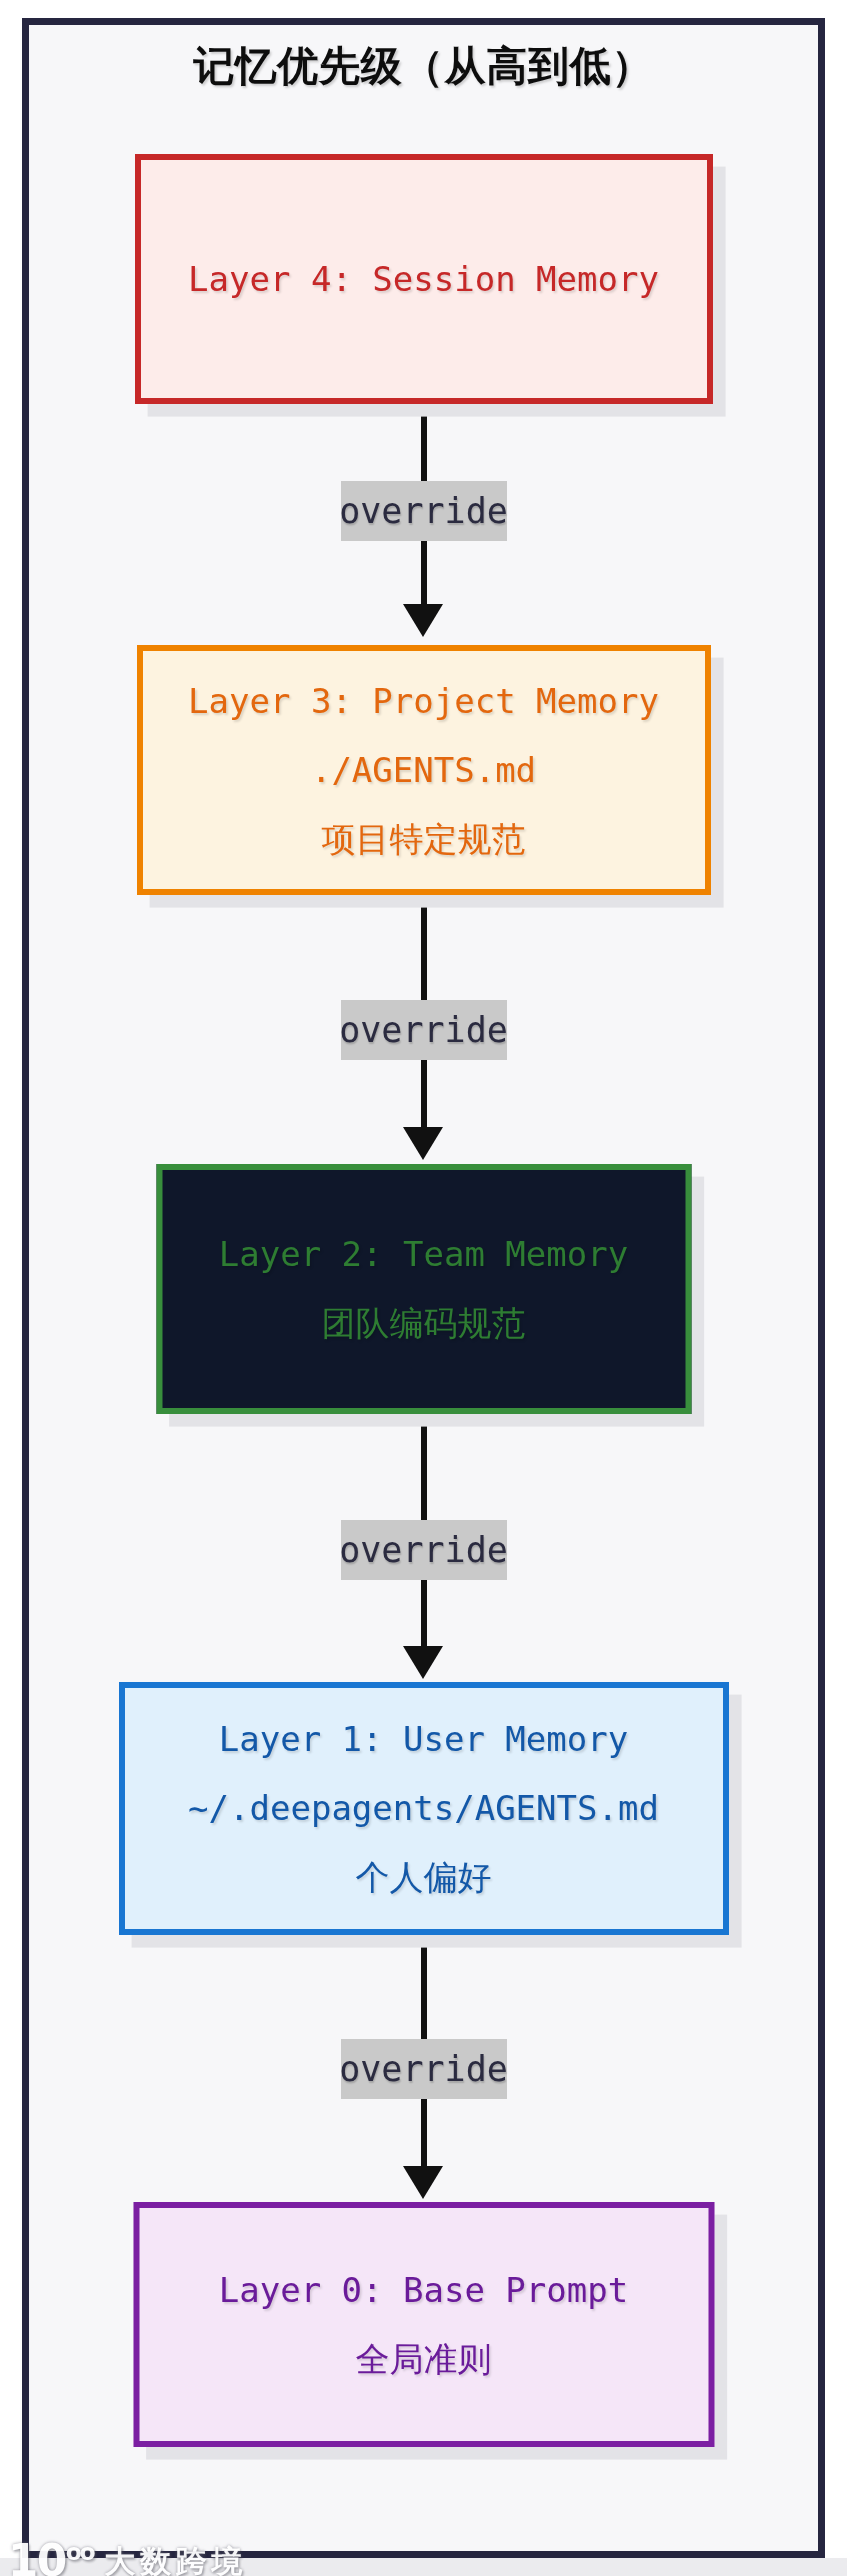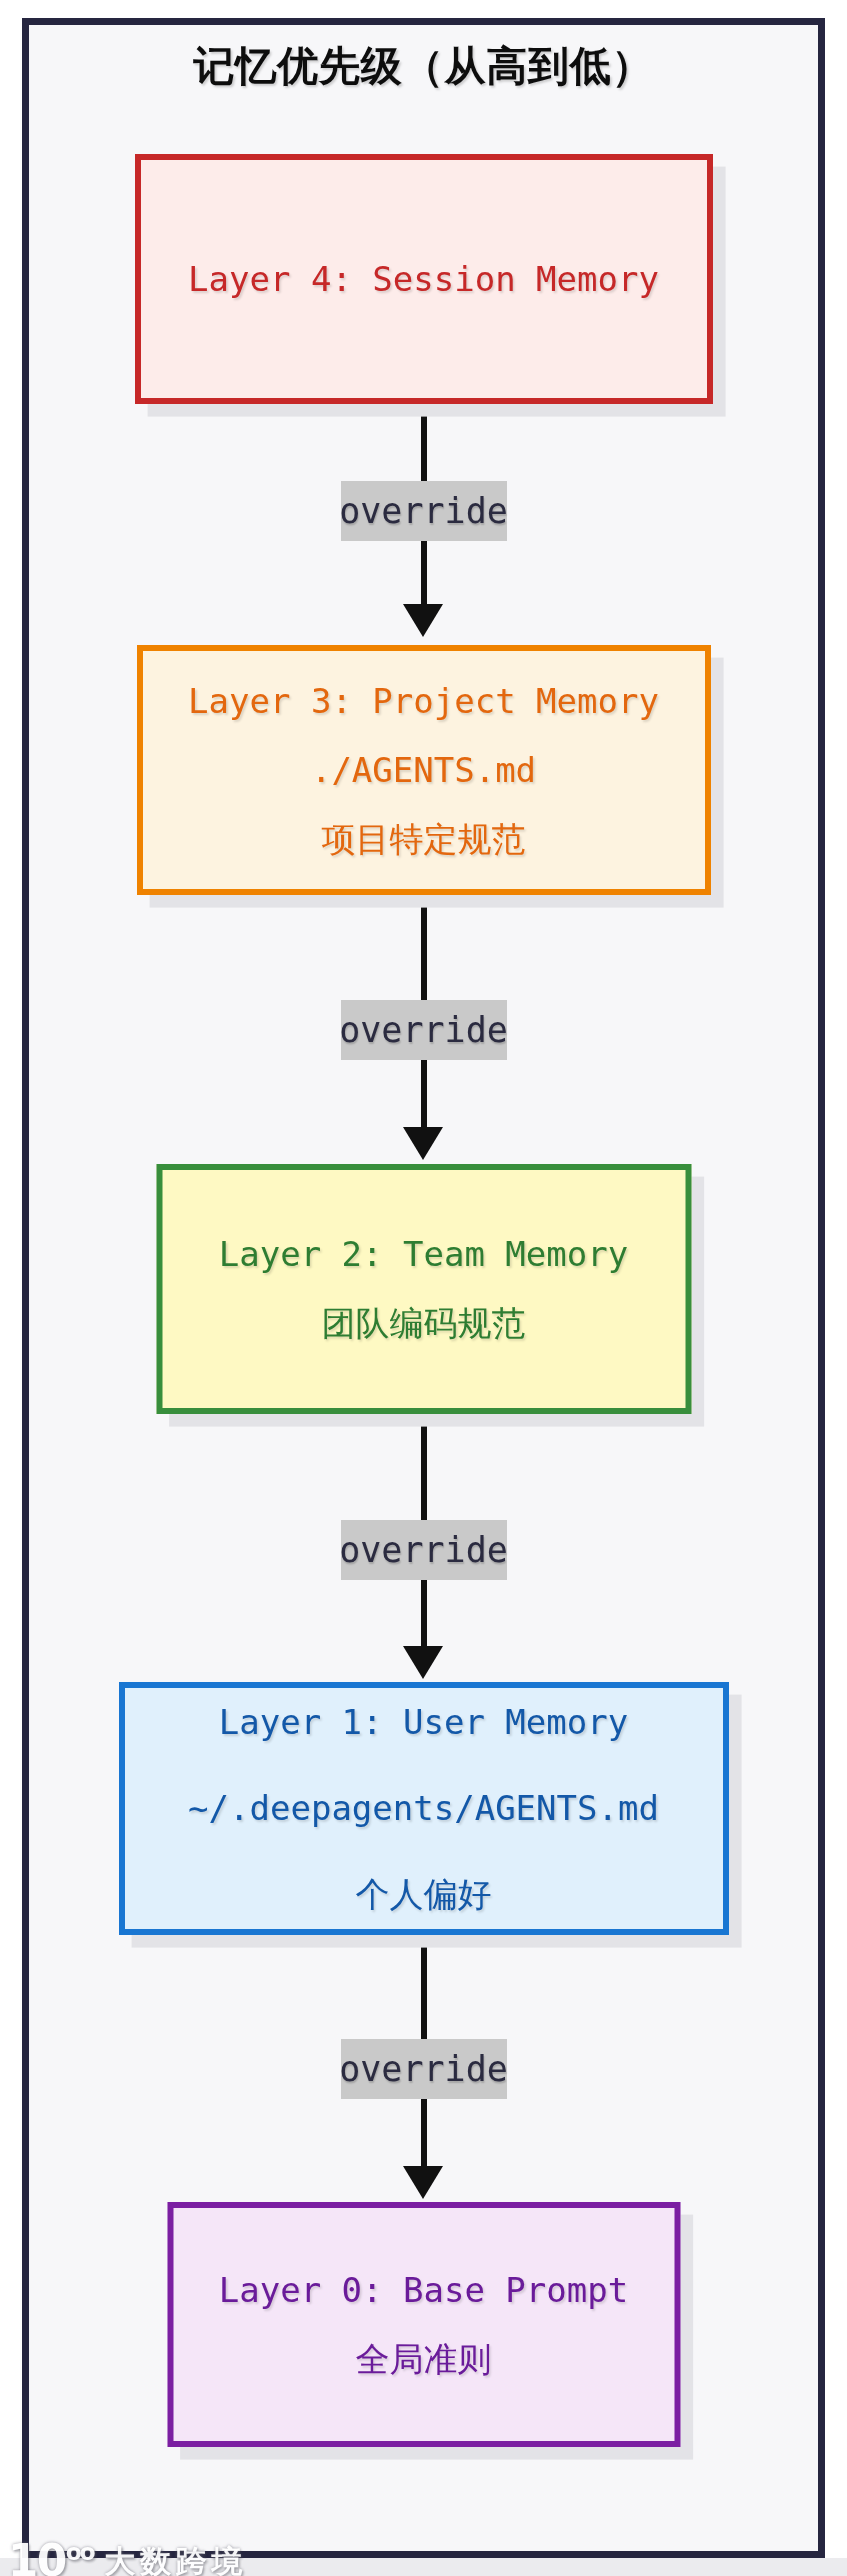--- a/index.html
+++ b/index.html
@@ -28,21 +28,21 @@
   }
   .box-line{
     font-family:"DejaVu Sans Mono","Liberation Sans",sans-serif;
     font-size:34px;line-height:69px;white-space:nowrap;
     text-shadow:1.6px 2.4px 2.4px rgba(0,0,0,0.14);
   }
   .layer-pos-0{top:126px;width:578px;}
   .layer-pos-1{top:645px;width:574px;}
   .layer-pos-2{top:1164px;width:535px;}
   .layer-pos-3{top:1682px;width:610px;height:253px;}
-  .layer-pos-4{top:2202px;width:513px;height:245px;}
+  .layer-pos-4{top:2202px;width:581px;height:245px;}
   .connector-line{
     position:absolute;left:421px;width:6.3px;background:#111111;z-index:1;
   }
   .line-pos-0{top:375px;height:232px;}
   .line-pos-1{top:896px;height:234px;}
   .line-pos-2{top:1415px;height:235px;}
   .line-pos-3{top:1935px;height:234px;}
   .arrowhead{
     position:absolute;left:403px;width:0;height:0;z-index:1;
     border-left:20.4px solid transparent;border-right:20.4px solid transparent;
@@ -103,26 +103,26 @@
 <div class="layer-box layer-pos-0" style="border-color: rgb(198, 40, 40); background: rgb(253, 236, 234); color: rgb(198, 40, 40); margin-top: 28px;">
   <div class="box-line">Layer 4: Session Memory</div>
 </div>
 
 <div class="layer-box layer-pos-1" style="border-color: rgb(239, 130, 0); background: rgb(253, 243, 224); color: rgb(227, 103, 14);">
   <div class="box-line">Layer 3: Project Memory</div>
   <div class="box-line">./AGENTS.md</div>
   <div class="box-line">项目特定规范</div>
 </div>
 
-<div class="layer-box layer-pos-2" style="border-color: rgb(56, 142, 60); background: #fef9c3; color: rgb(46, 125, 50);">
+<div class="layer-box layer-pos-2" style="border-color: rgb(56, 142, 60); background: #0f172a; color: rgb(46, 125, 50);">
   <div class="box-line">Layer 2: Team Memory</div>
   <div class="box-line">团队编码规范</div>
 </div>
 
-<div class="layer-box layer-pos-3" style="border-color: rgb(25, 118, 210); background: rgb(224, 240, 252); color: rgb(19, 88, 168); justify-content: space-between;">
+<div class="layer-box layer-pos-3" style="border-color: rgb(25, 118, 210); background: rgb(224, 240, 252); color: rgb(19, 88, 168);">
   <div class="box-line">Layer 1: User Memory</div>
   <div class="box-line">~/.deepagents/AGENTS.md</div>
   <div class="box-line">个人偏好</div>
 </div>
 
 <div class="layer-box layer-pos-4" style="border-color: rgb(123, 31, 162); background: rgb(245, 230, 248); color: rgb(106, 27, 154);">
   <div class="box-line">Layer 0: Base Prompt</div>
   <div class="box-line">全局准则</div>
 </div>
 

